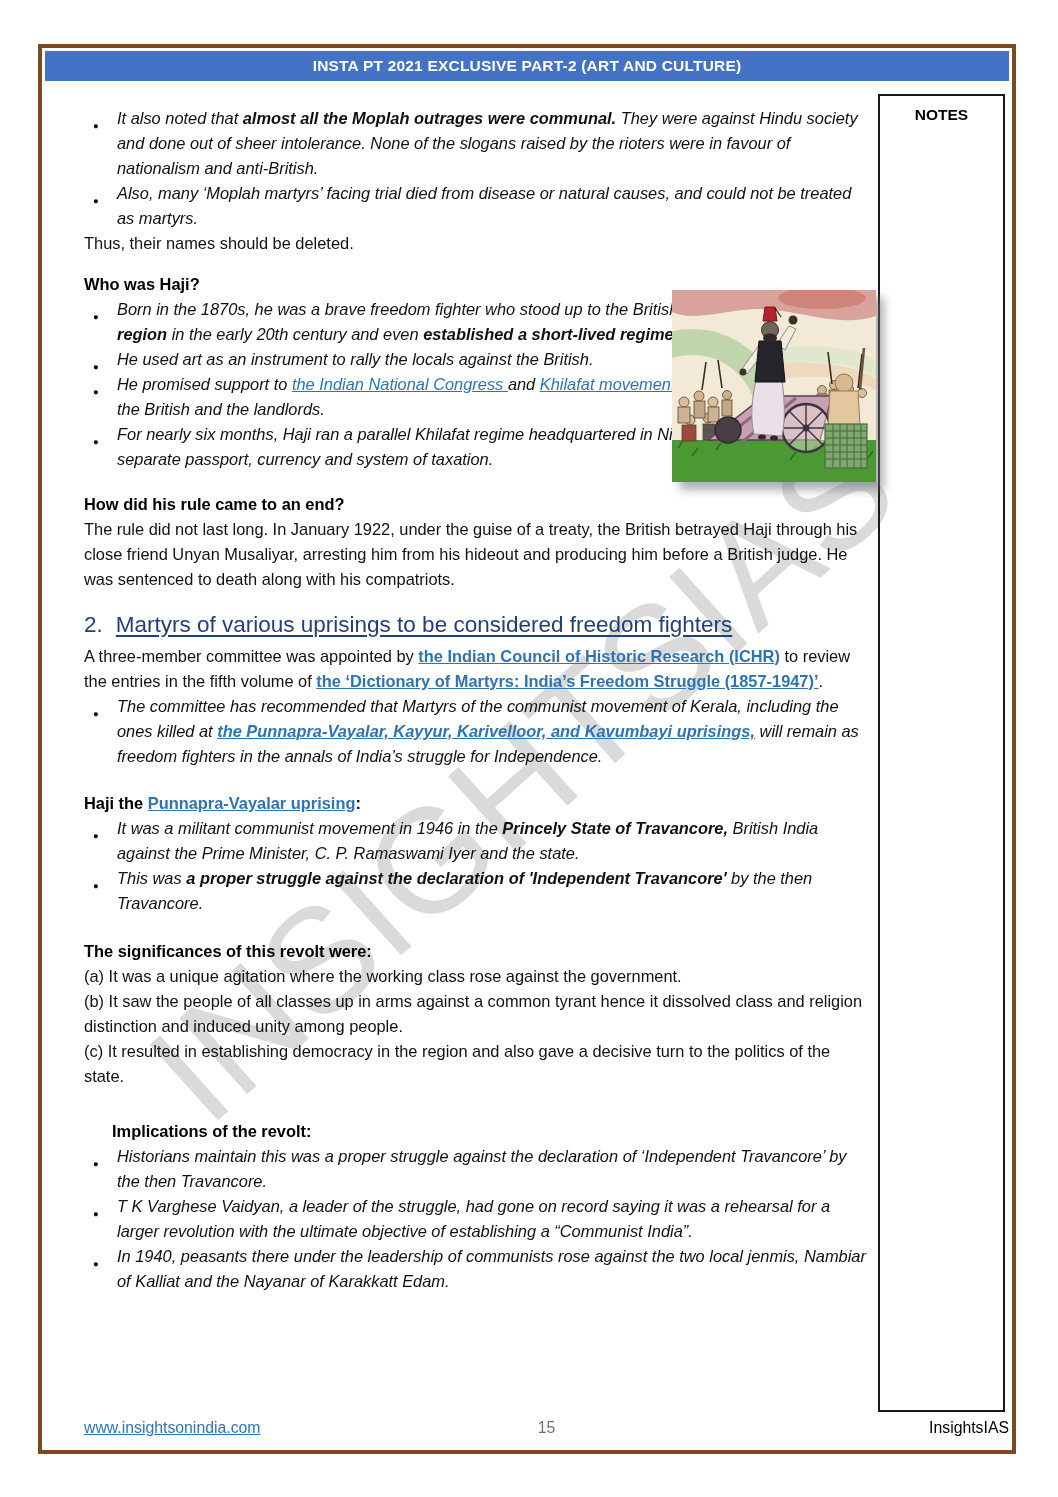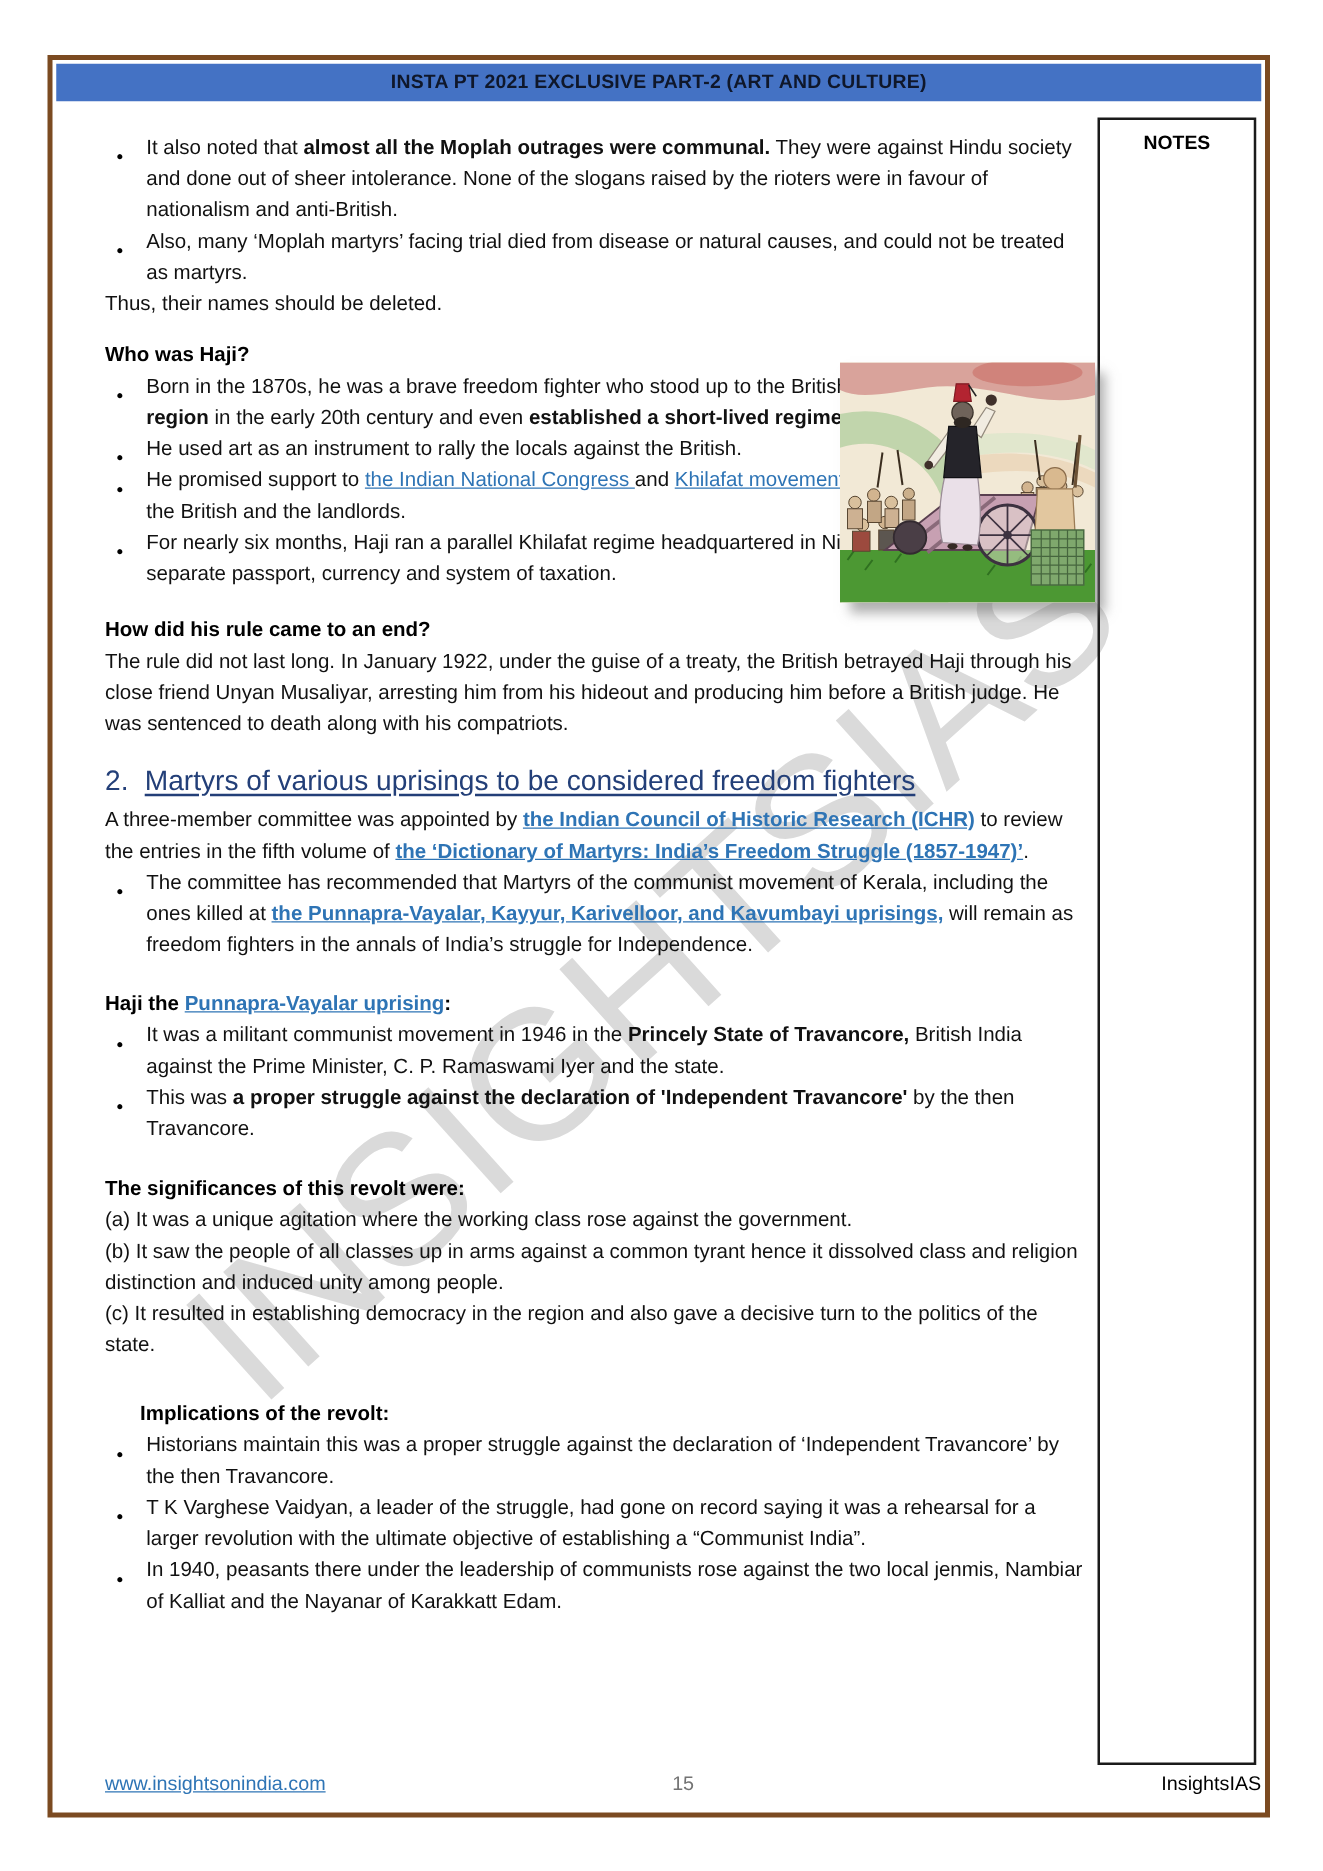--- a/index.html
+++ b/index.html
@@ -18,21 +18,21 @@
   }
   .page{
     position:absolute;left:38px;top:44px;width:978px;height:1410px;
     border:4px solid var(--page_border);background:#fff;
   }
   .header-bar{
     position:absolute;left:3px;top:3px;width:calc(100% - 6px);height:30px;
     background:var(--header_bar);display:flex;align-items:center;justify-content:center;
   }
   .header-bar span{
-    color:#0f172a;font-weight:bold;font-size:15.5px;letter-spacing:.2px;
+    color:#ffffff;font-weight:bold;font-size:15.5px;letter-spacing:.2px;
   }
   .watermark{
     position:absolute;left:10px;top:610px;width:940px;height:240px;
     line-height:240px;text-align:center;font-size:148px;color:var(--watermark);
     transform:rotate(-42deg);white-space:nowrap;z-index:1;user-select:none;
   }
   .notes-box{
     position:absolute;left:836px;top:46px;width:127px;height:1318px;
     border:2px solid #1a1a1a;z-index:2;background:transparent;
   }
@@ -45,21 +45,21 @@
   }
   .content p{margin:0;}
   h3{font-size:16.4px;line-height:25px;margin:0;font-weight:bold;color:#000;}
   .mt16{margin-top:16px!important;}
   .mt20{margin-top:20px!important;}
   .mt21{margin-top:21px!important;}
   .mt22{margin-top:22px!important;}
   .mt23{margin-top:23px!important;}
   .mt30{margin-top:30px!important;margin-left:28px;}
   ul.bullets{margin:0;padding:0;list-style:none;}
-  ul.bullets li{position:relative;padding-left:33px;}
+  ul.bullets li{position:relative;padding-left:33px;font-style:italic;}
   ul.bullets li::before{
     content:"●";position:absolute;left:9px;top:7px;font-size:9.5px;color:#000;
   }
   .haji-list{padding-right:218px;}
   .b{font-weight:bold;}
   a.lnk{color:var(--link);text-decoration:underline;cursor:pointer;}
   .sec2{
     display:flex;gap:13px;align-items:baseline;margin:17px 0 3px 0;
     color:var(--heading);font-size:22.5px;line-height:32px;
   }

